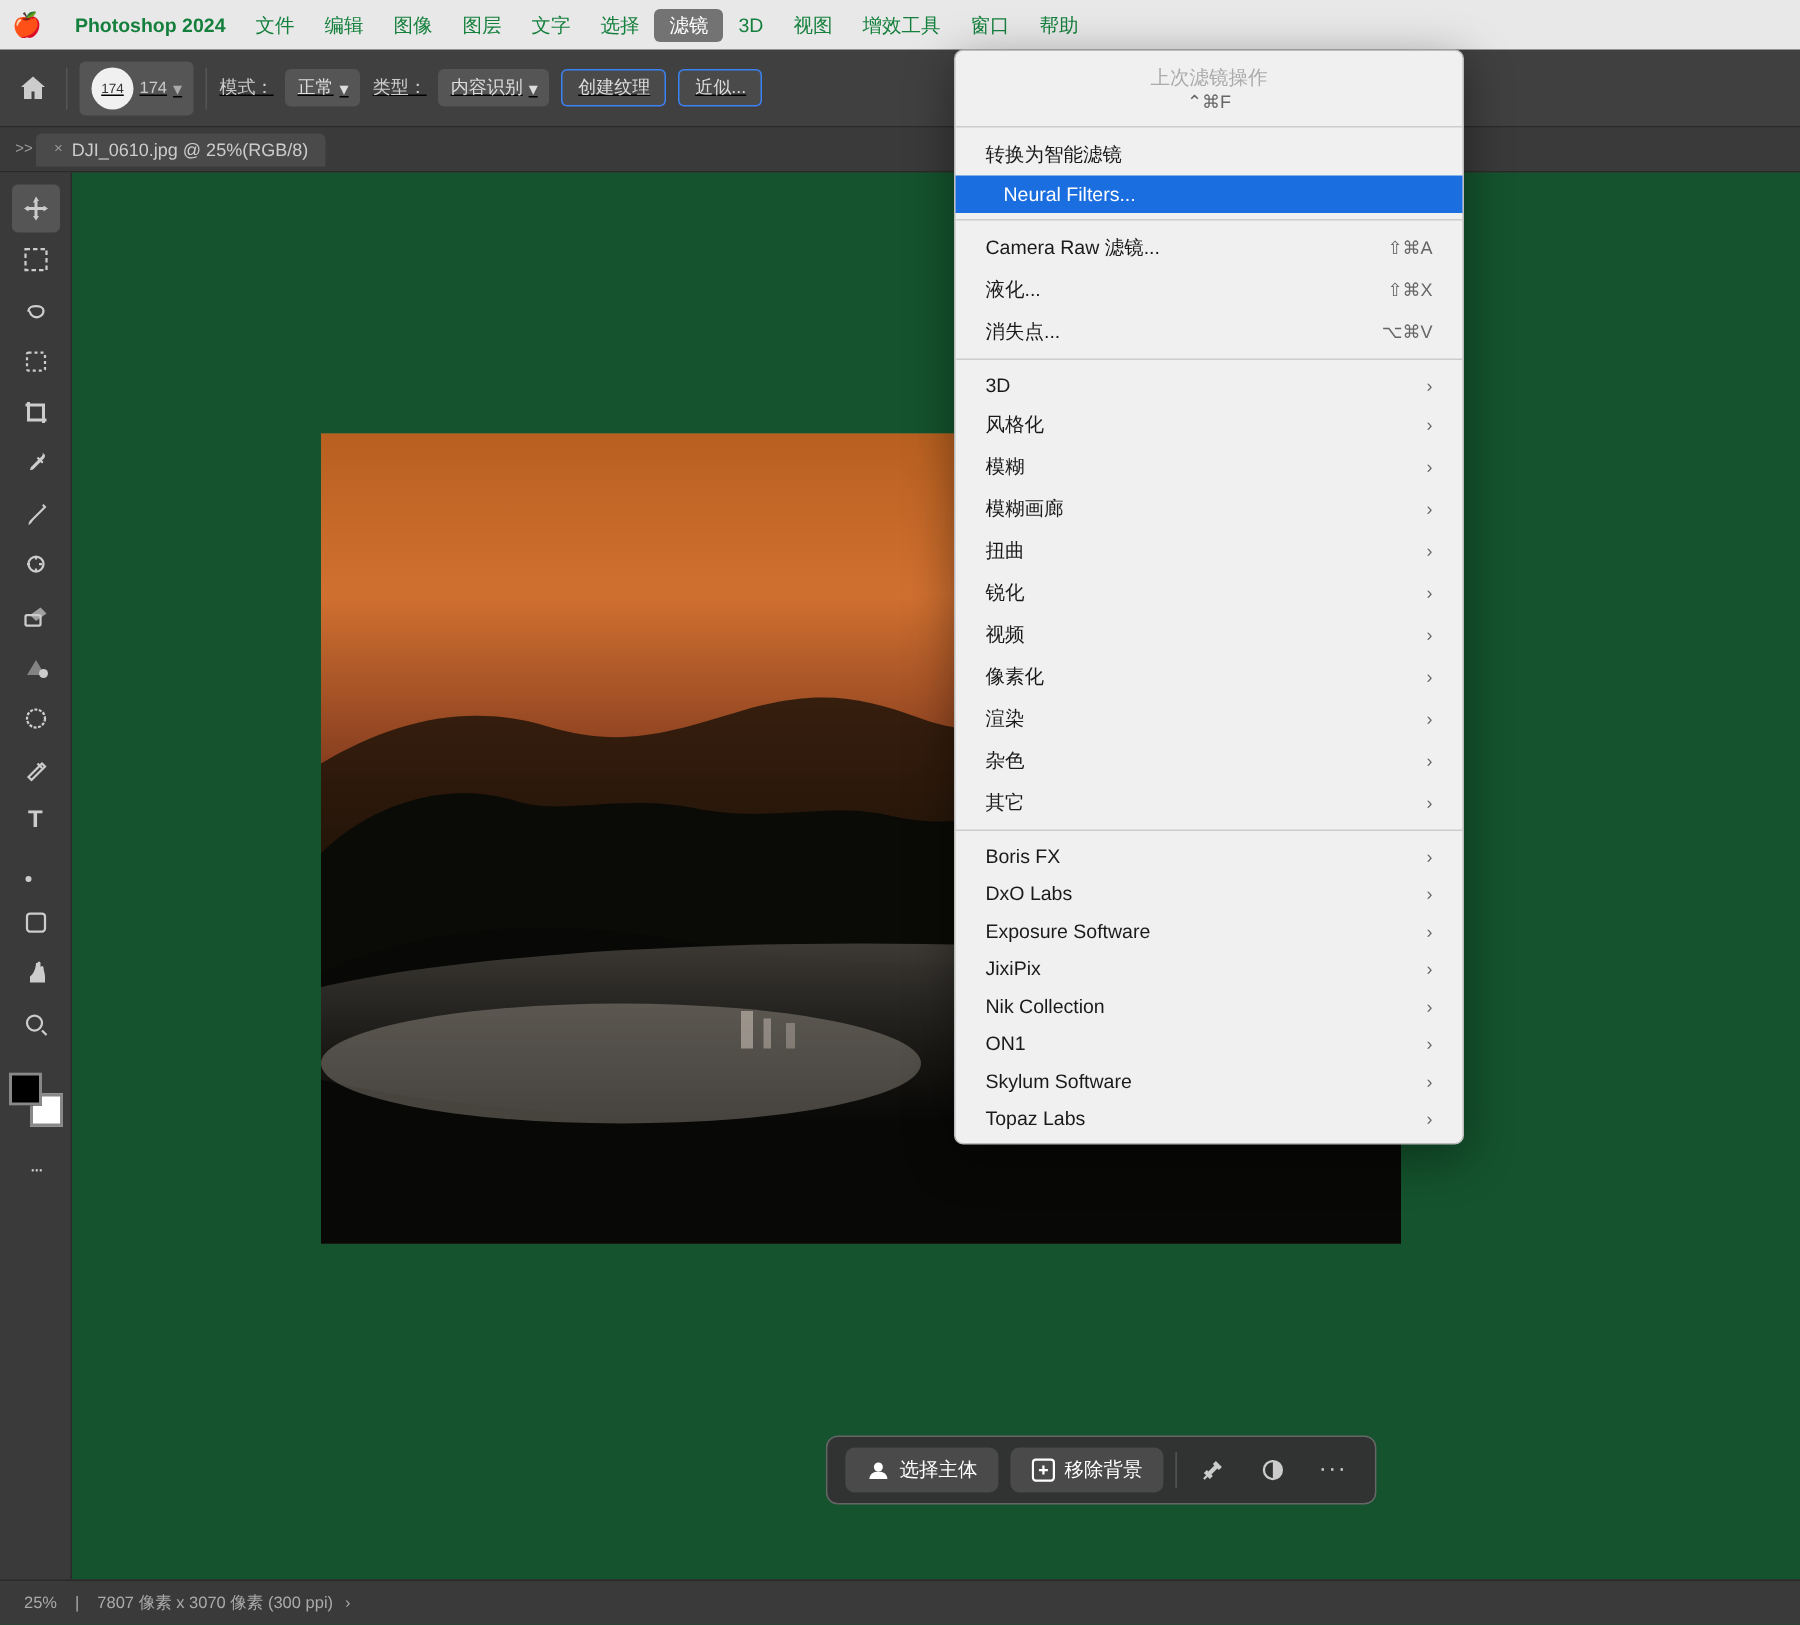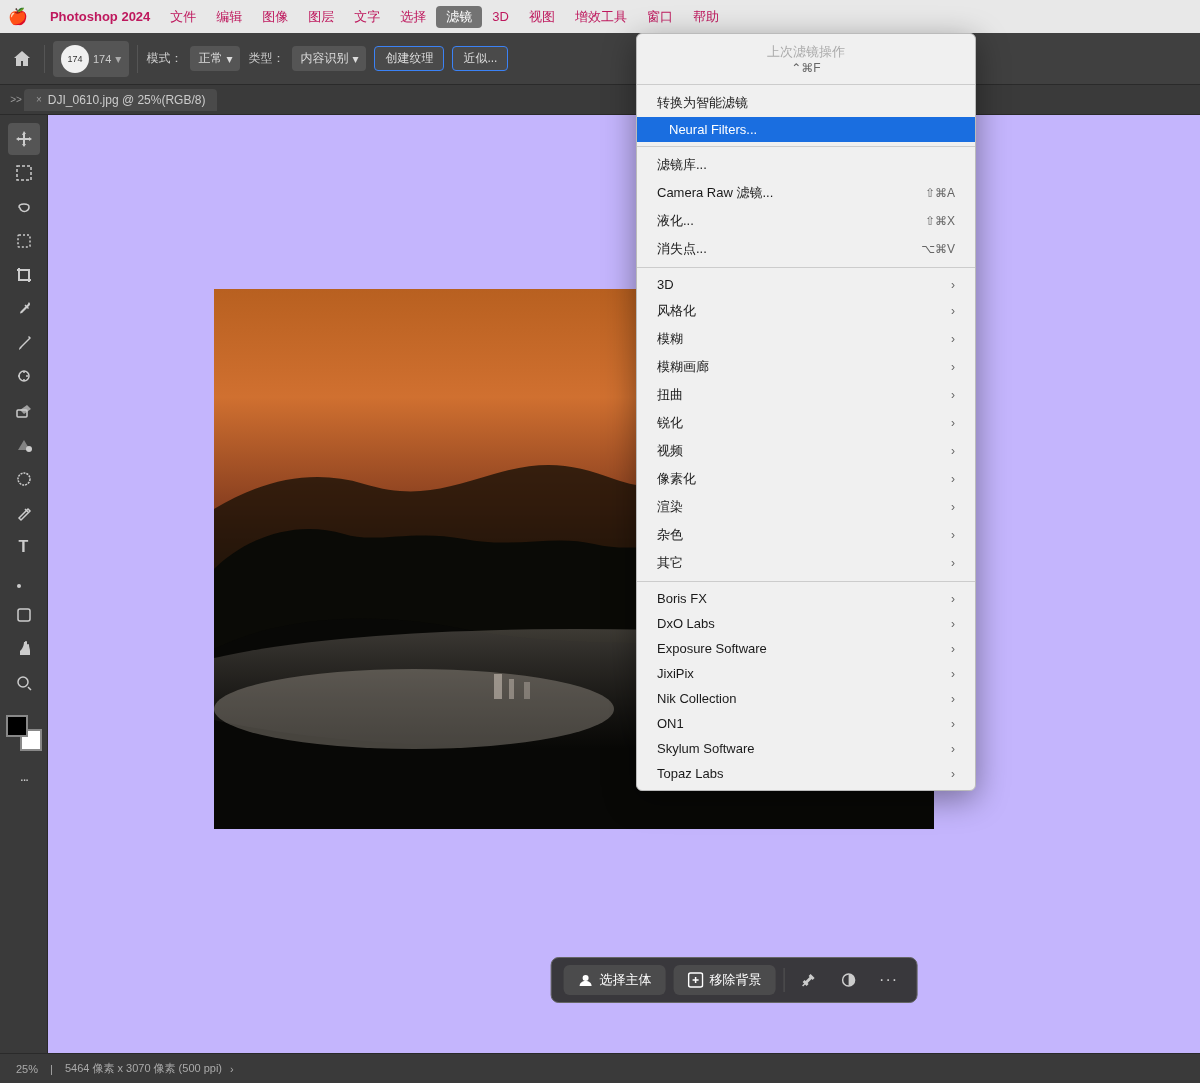--- a/index.html
+++ b/index.html
@@ -24,21 +24,21 @@
       position: relative;
       z-index: 100;
     }
     .menubar-apple {
       font-size: 16px;
       margin-right: 12px;
       color: #000;
     }
     .menubar-item {
       font-size: 13px;
-      color: #be185d;
+      color: #15803d;
       padding: 2px 10px;
       border-radius: 4px;
       cursor: pointer;
       white-space: nowrap;
     }
     .menubar-item:hover, .menubar-item.active {
       background: #2a5bd7;
       color: #fff;
     }
     .menubar-item.active {
@@ -49,20 +49,21 @@
     
     .toolbar {
       width: 100%;
       height: 52px;
       background: #404040;
       display: flex;
       align-items: center;
       padding: 0 8px;
       gap: 8px;
       border-bottom: 1px solid #2a2a2a;
+      text-decoration: underline;
     }
     .toolbar-home-icon {
       width: 28px;
       height: 28px;
       display: flex;
       align-items: center;
       justify-content: center;
       color: #ccc;
       font-size: 16px;
     }
@@ -201,21 +202,21 @@
       background: #fff;
       border: 2px solid #888;
       position: absolute;
       bottom: 0;
       right: 0;
     }
 
     
     .canvas-area {
       flex: 1;
-      background: #c4b5fd;
+      background: #14532d;
       position: relative;
       overflow: hidden;
       display: flex;
       align-items: center;
       justify-content: center;
     }
     .canvas-image {
       width: 720px;
       height: 540px;
       background: linear-gradient(180deg, #c07030 0%, #8a4020 15%, #2a1a0a 35%, #1a1208 55%, #0a0a08 70%, #1a1a14 85%, #2a2a20 100%);
@@ -571,23 +572,20 @@
   </div>
   <div class="menu-separator"></div>
   <div class="menu-item">
     <span>转换为智能滤镜</span>
   </div>
   <div class="menu-item highlighted">
     <span>Neural Filters...</span>
   </div>
   <div class="menu-separator"></div>
   <div class="menu-item">
-    <span>滤镜库...</span>
-  </div>
-  <div class="menu-item">
     <span>Camera Raw 滤镜...</span>
     <span class="menu-shortcut">⇧⌘A</span>
   </div>
   <div class="menu-item">
     <span>液化...</span>
     <span class="menu-shortcut">⇧⌘X</span>
   </div>
   <div class="menu-item">
     <span>消失点...</span>
     <span class="menu-shortcut">⌥⌘V</span>
@@ -668,15 +666,15 @@
   </div>
   <div class="menu-item">
     <span>Topaz Labs</span>
     <span class="menu-arrow">›</span>
   </div>
 </div>
 
 <div class="bottom-bar">
   <span>25%</span>
   <span style="margin: 0 4px;">|</span>
-  <span>5464 像素 x 3070 像素 (500 ppi)</span>
+  <span>7807 像素 x 3070 像素 (300 ppi)</span>
   <span>›</span>
 </div>
 
 </body></html>

